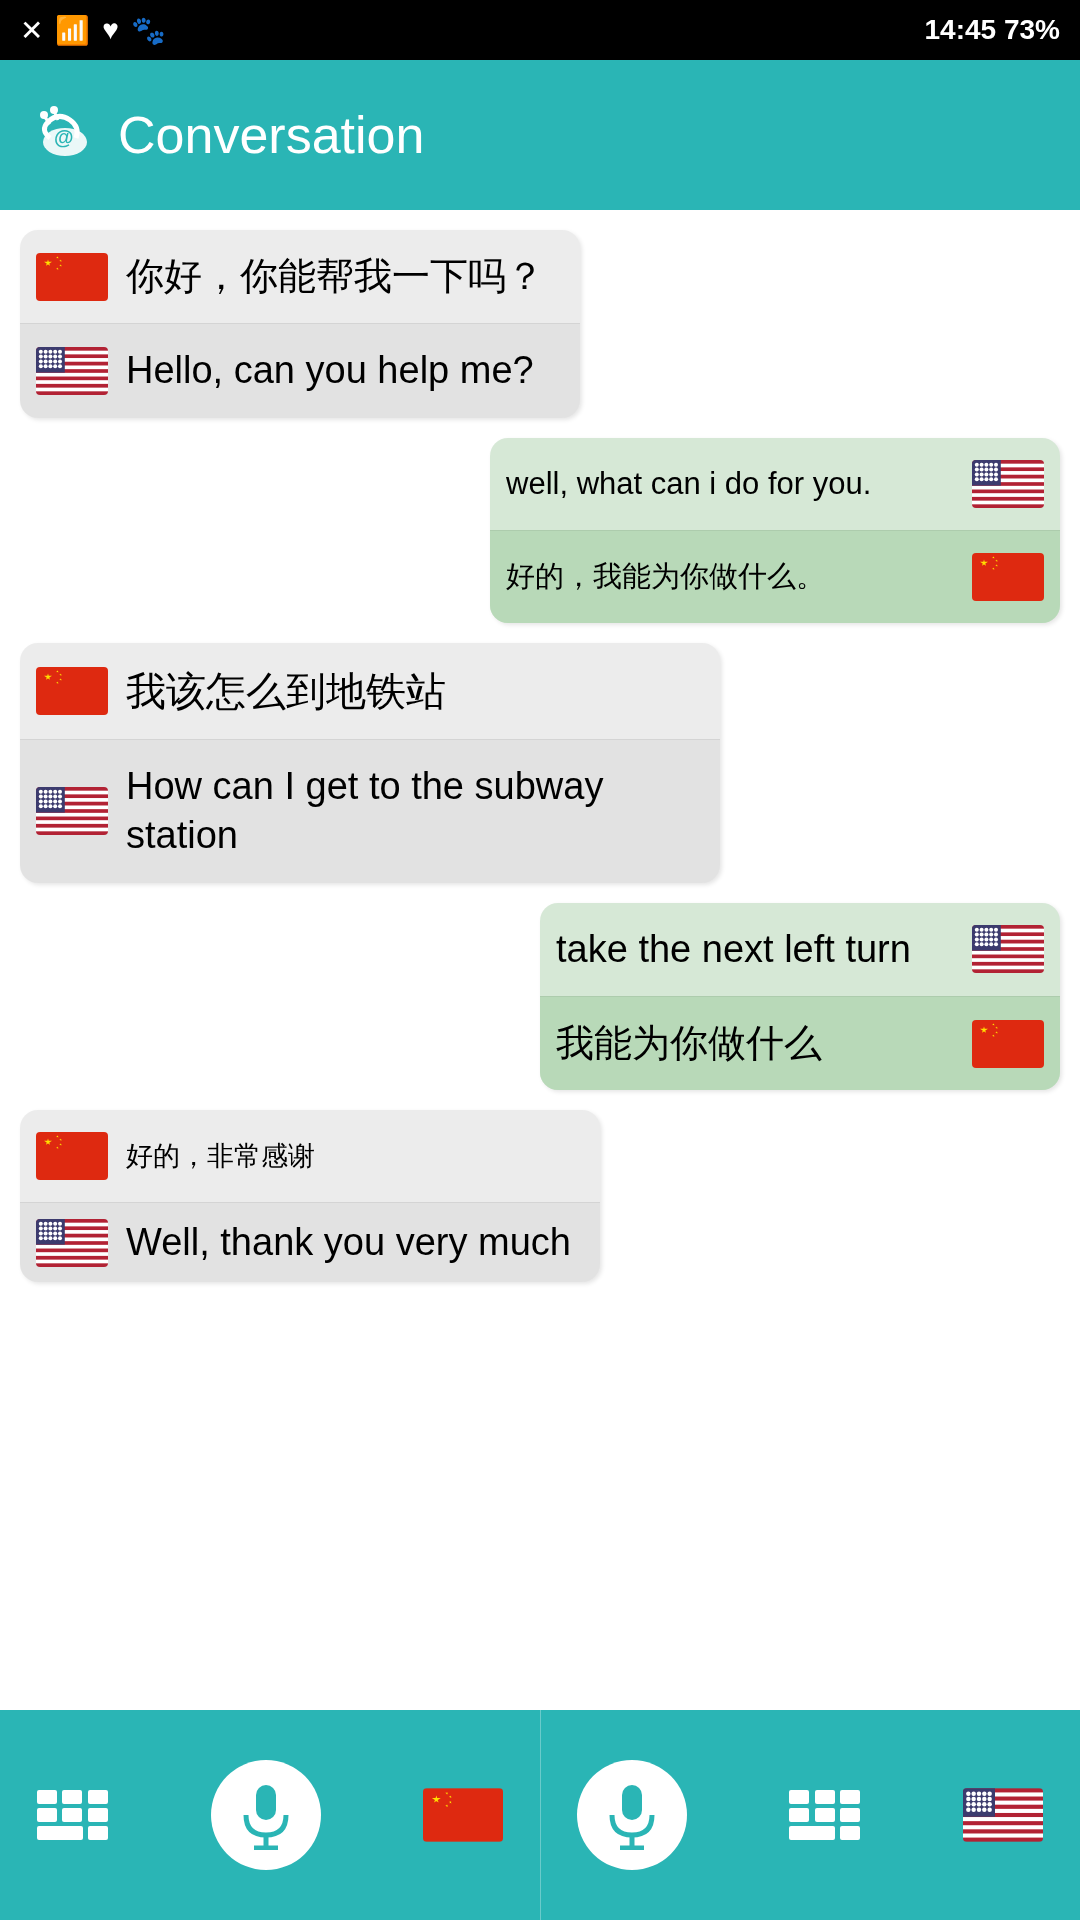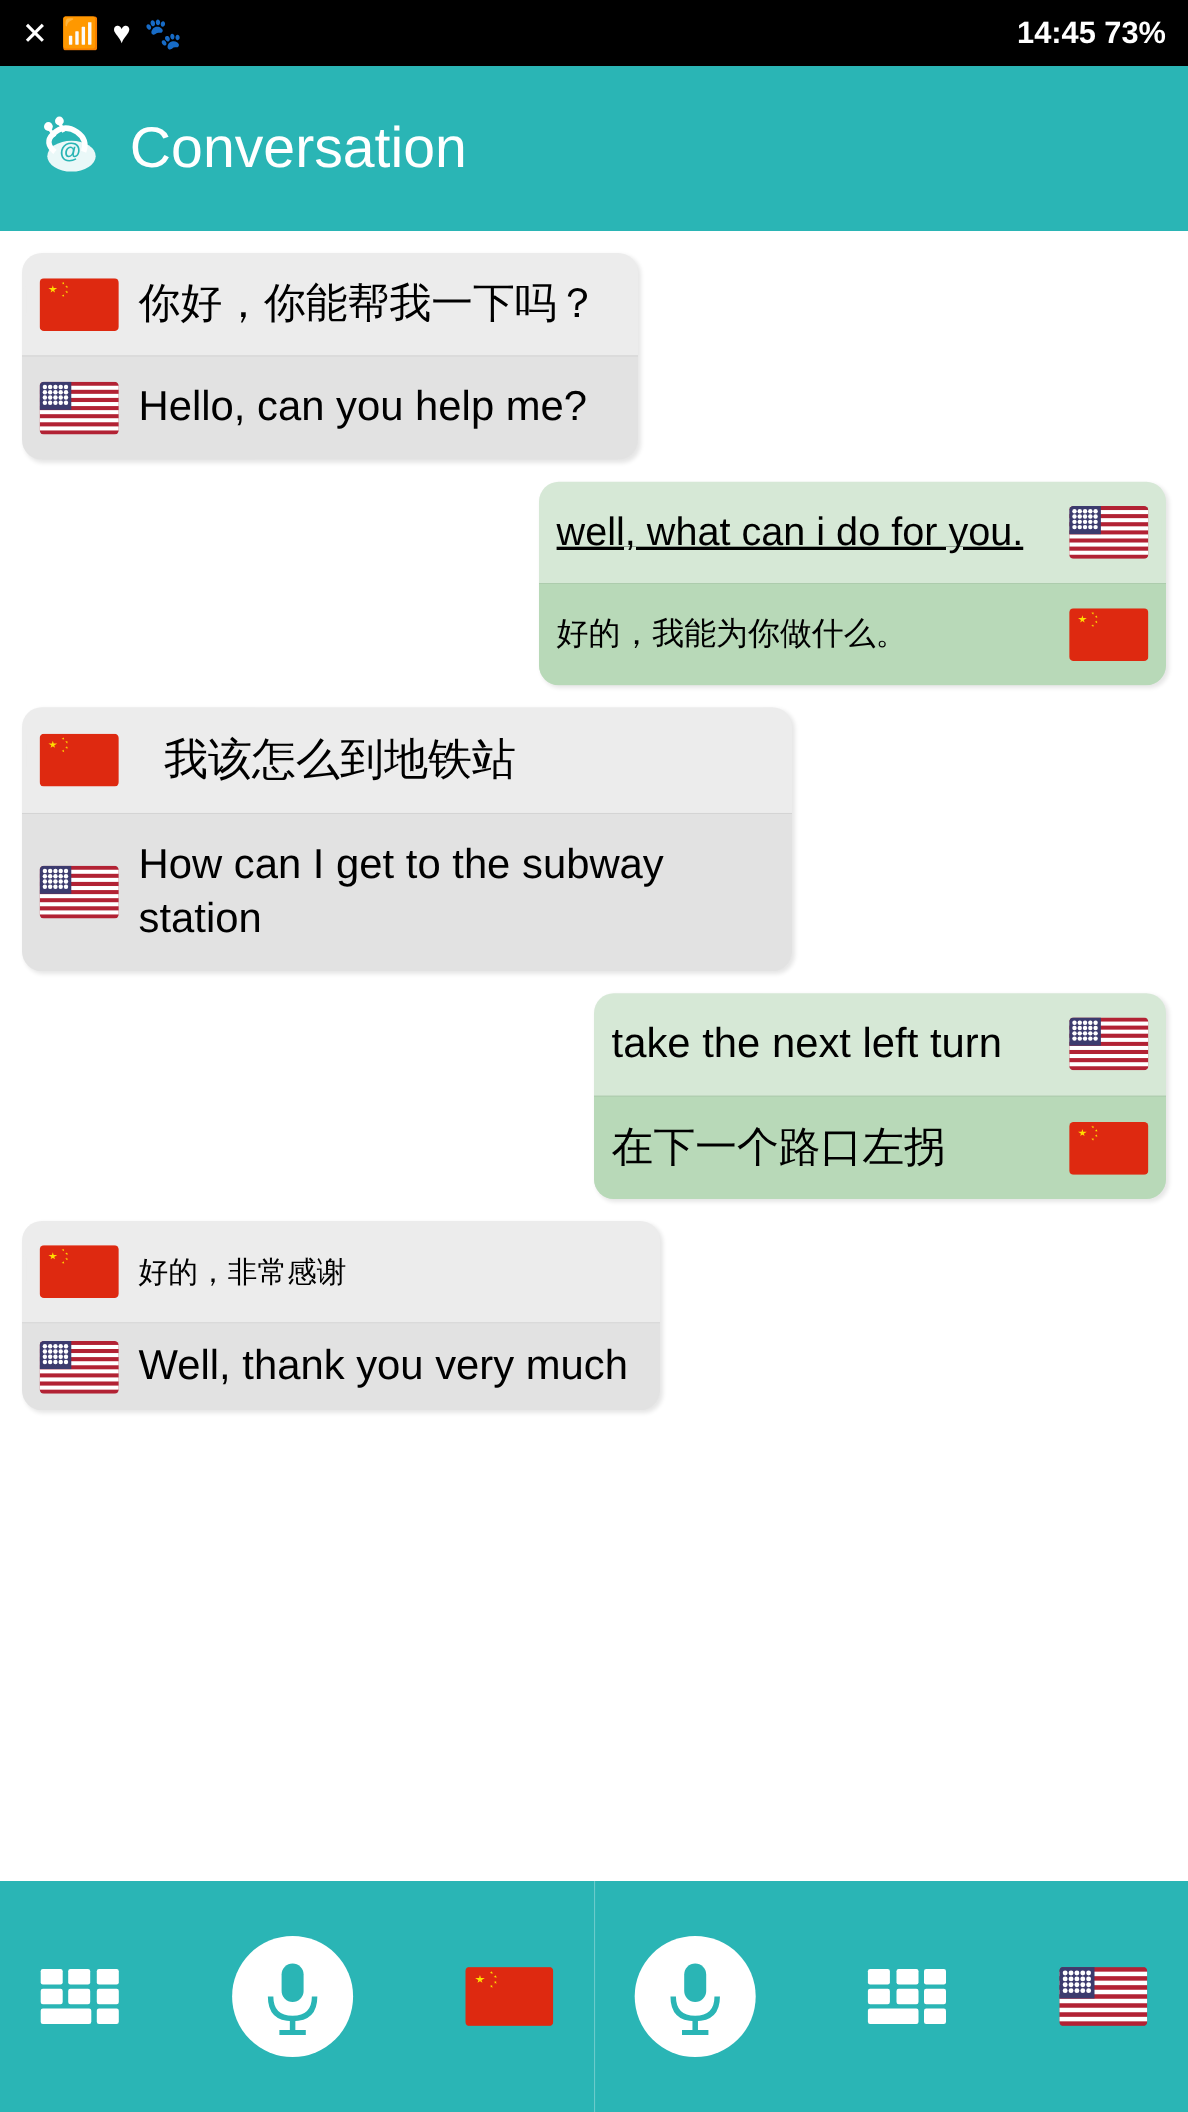--- a/index.html
+++ b/index.html
@@ -293,21 +293,21 @@
           <circle cx="30" cy="24" r="2.5" fill="#fff"></circle>
         </svg>
         <span style="font-size:38px;">Hello, can you help me?</span>
       </div>
     </div>
   </div>
 
   <div class="bubble-right-container">
     <div class="bubble bubble-right" style="width:570px; position:relative;">
       <div class="bubble-row" style="justify-content:space-between;">
-        <span style="font-size:36px; flex:1;text-decoration:underline;">well, what can i do for you.</span>
+        <span style="font-size:31px; flex:1;">well, what can i do for you.</span>
 
         <svg class="flag" viewBox="0 0 90 60" style="flex-shrink:0;">
           <rect width="90" height="60" fill="#b22234"></rect>
           <rect y="4.6" width="90" height="4.6" fill="#fff"></rect>
           <rect y="13.8" width="90" height="4.6" fill="#fff"></rect>
           <rect y="23.1" width="90" height="4.6" fill="#fff"></rect>
           <rect y="32.3" width="90" height="4.6" fill="#fff"></rect>
           <rect y="41.5" width="90" height="4.6" fill="#fff"></rect>
           <rect y="50.8" width="90" height="4.6" fill="#fff"></rect>
           <rect width="36" height="32" fill="#3c3b6e"></rect>
@@ -352,21 +352,21 @@
     <div class="bubble bubble-left" style="width:700px; position:relative;">
       <div class="bubble-row">
         <svg class="flag" viewBox="0 0 90 60">
           <rect width="90" height="60" fill="#de2910"></rect>
           <polygon points="15,8 17.5,16 10,11 20,11 12.5,16" fill="#ffde00"></polygon>
           <polygon points="27,4 28,7 25,5 28,5 26,7" fill="#ffde00"></polygon>
           <polygon points="31,8 32,11 29,9 32,9 30,11" fill="#ffde00"></polygon>
           <polygon points="31,14 32,17 29,15 32,15 30,17" fill="#ffde00"></polygon>
           <polygon points="27,18 28,21 25,19 28,19 26,21" fill="#ffde00"></polygon>
         </svg>
-        <span style="font-size:40px;margin-left:23px;">我该怎么到地铁站</span>
+        <span style="font-size:40px;">我该怎么到地铁站</span>
       </div>
       <div class="bubble-row bubble-row-translated">
         <svg class="flag" viewBox="0 0 90 60">
           <rect width="90" height="60" fill="#b22234"></rect>
           <rect y="4.6" width="90" height="4.6" fill="#fff"></rect>
           <rect y="13.8" width="90" height="4.6" fill="#fff"></rect>
           <rect y="23.1" width="90" height="4.6" fill="#fff"></rect>
           <rect y="32.3" width="90" height="4.6" fill="#fff"></rect>
           <rect y="41.5" width="90" height="4.6" fill="#fff"></rect>
           <rect y="50.8" width="90" height="4.6" fill="#fff"></rect>
@@ -426,21 +426,21 @@
           <circle cx="24" cy="18" r="2.5" fill="#fff"></circle>
           <circle cx="30" cy="18" r="2.5" fill="#fff"></circle>
           <circle cx="6" cy="24" r="2.5" fill="#fff"></circle>
           <circle cx="12" cy="24" r="2.5" fill="#fff"></circle>
           <circle cx="18" cy="24" r="2.5" fill="#fff"></circle>
           <circle cx="24" cy="24" r="2.5" fill="#fff"></circle>
           <circle cx="30" cy="24" r="2.5" fill="#fff"></circle>
         </svg>
       </div>
       <div class="bubble-row bubble-row-translated" style="justify-content:space-between;">
-        <span style="font-size:38px; flex:1;">在下一个路口左拐</span>
+        <span style="font-size:38px; flex:1;">我能为你做什么</span>
         <svg class="flag" viewBox="0 0 90 60" style="flex-shrink:0;">
           <rect width="90" height="60" fill="#de2910"></rect>
           <polygon points="15,8 17.5,16 10,11 20,11 12.5,16" fill="#ffde00"></polygon>
           <polygon points="27,4 28,7 25,5 28,5 26,7" fill="#ffde00"></polygon>
           <polygon points="31,8 32,11 29,9 32,9 30,11" fill="#ffde00"></polygon>
           <polygon points="31,14 32,17 29,15 32,15 30,17" fill="#ffde00"></polygon>
           <polygon points="27,18 28,21 25,19 28,19 26,21" fill="#ffde00"></polygon>
         </svg>
       </div>
     </div>

